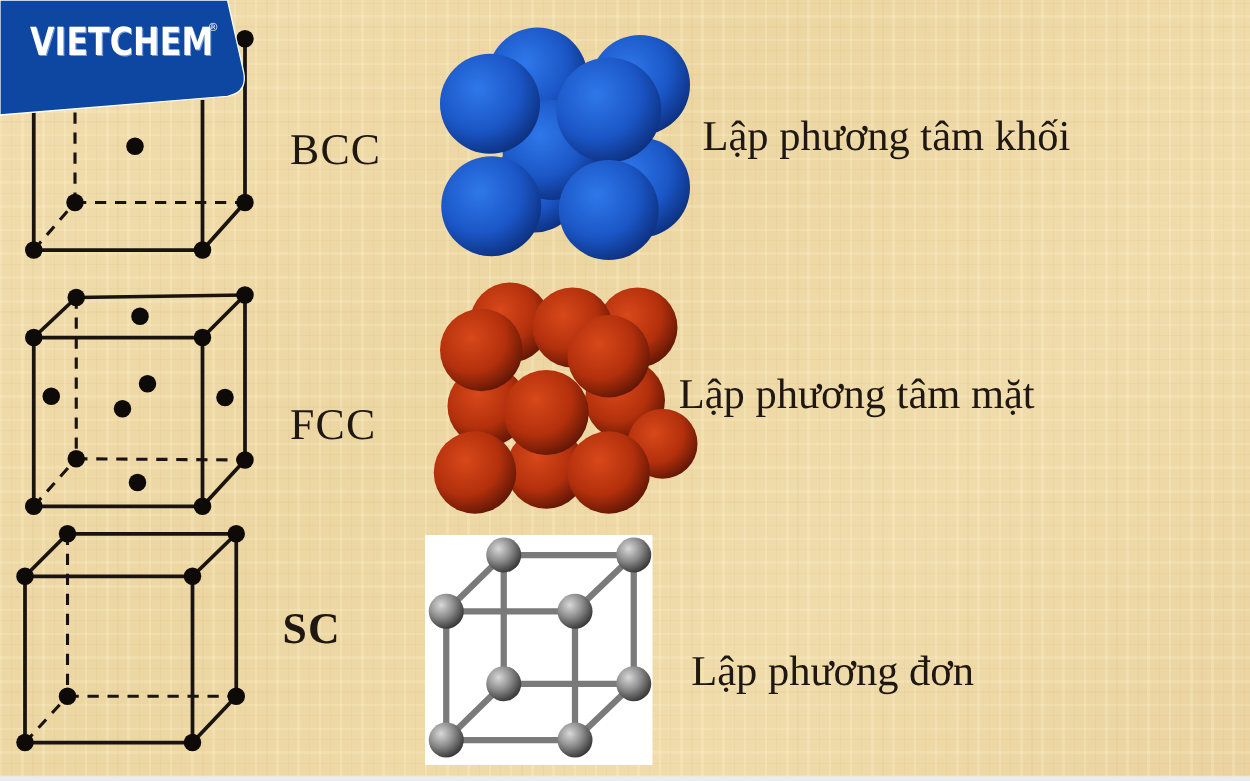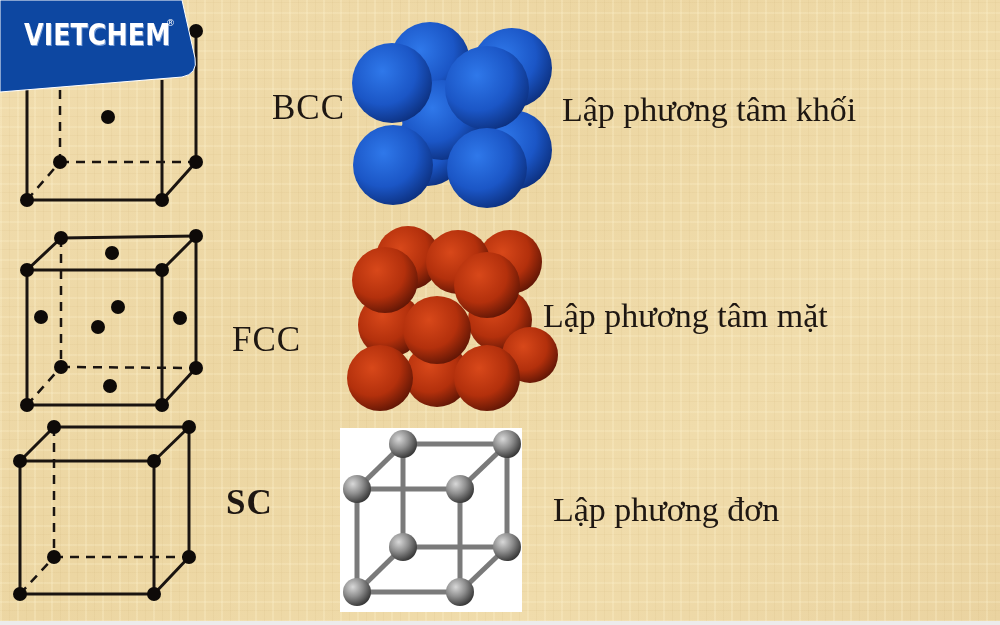--- a/index.html
+++ b/index.html
@@ -194,19 +194,19 @@
       <circle cx="460" cy="592" r="14"></circle>
     </g>
   </g>
 
   <path d="M0,0 L182,0 L195,58 Q198,74 182,77 L0,92 Z" fill="#0d47a1" stroke="#ffffff" stroke-width="1"></path>
 </svg>
 
 <div class="logo-text">VIETCHEM</div>
 <div class="logo-reg">®</div>
 
-<div class="label-code" style="left:232px; top:88px;margin-left:40px;">BCC</div>
+<div class="label-code" style="left:232px; top:100px;">BCC</div>
 <div class="label-code" style="left:232px; top:320px;">FCC</div>
 <div class="label-code" style="left:226px; top:483px;font-weight:bold;">SC</div>
 
 <div class="label-vn" style="left:562px; top:91px;">Lập phương tâm khối</div>
 <div class="label-vn" style="left:543px; top:297px;">Lập phương tâm mặt</div>
-<div class="label-vn" style="left:553px; top:491px;">Lập phương đơn</div>
+<div class="label-vn" style="left:553px; top:519px;">Lập phương đơn</div>
 
 </body></html>

